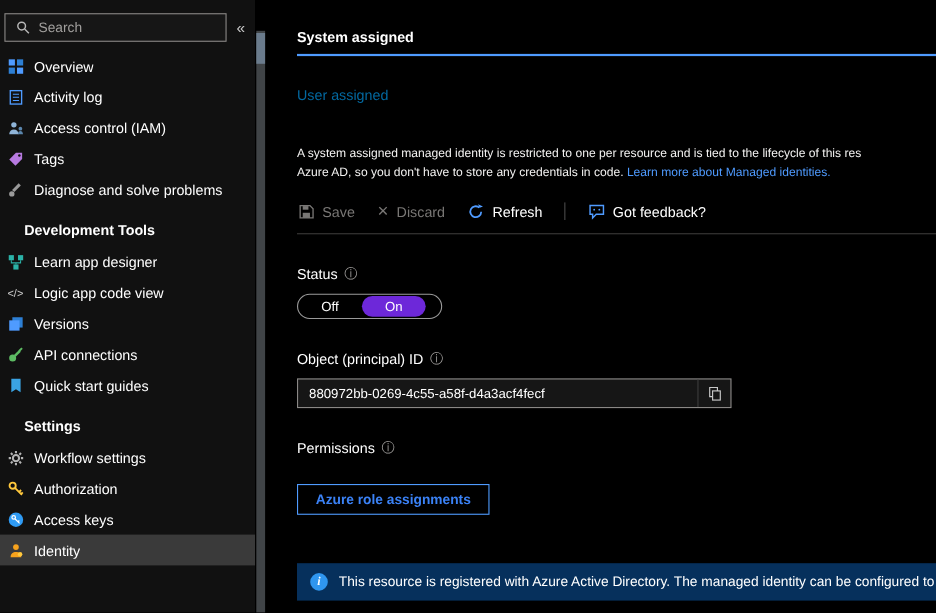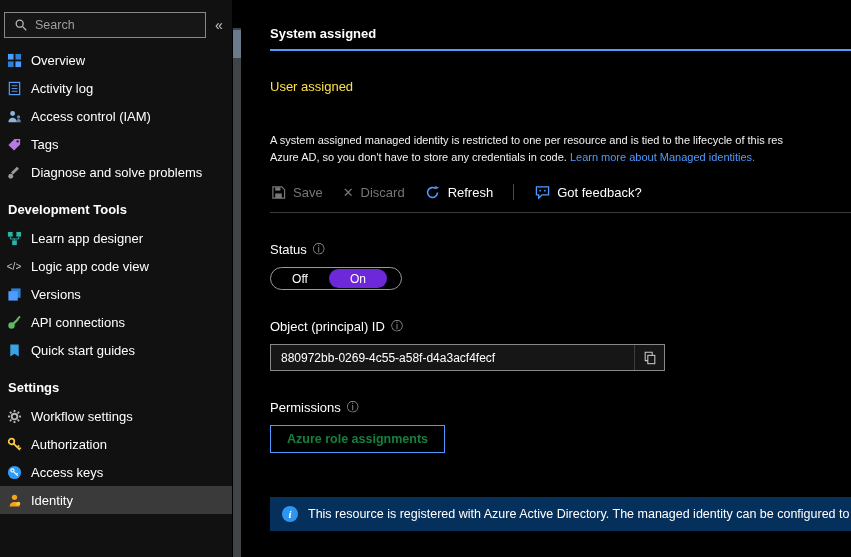--- a/index.html
+++ b/index.html
@@ -10,34 +10,34 @@
   
   .sidebar { width:232px; height:100%; background:#111111; flex:0 0 232px; display:flex; flex-direction:column; }
   .search-row { display:flex; align-items:center; padding:12px 4px 8px 4px; gap:4px; }
   .search-box { flex:1; display:flex; align-items:center; gap:6px; height:26px; border:1px solid #8a8886; background:#161616; padding:0 8px; }
   .search-box input { flex:1; background:transparent; border:none; outline:none; color:#fff; font-size:12.5px; font-family:inherit; }
   .search-box input::placeholder { color:#a19f9d; }
   .collapse { width:18px; text-align:center; color:#c8c8c8; font-size:14px; cursor:pointer; user-select:none; }
 
   .nav-item { height:28px; display:flex; align-items:center; gap:9px; padding-left:6px; color:#ffffff; font-size:13px; cursor:pointer; }
   .nav-item.selected { background:#3a3a3a; }
-  .nav-header { height:30px; margin-top:8px; display:flex; align-items:center; padding-left:8px; color:#ffffff; font-size:13px; font-weight:bold; }
+  .nav-header { height:30px; margin-top:8px; display:flex; align-items:center; padding-left:22px; color:#ffffff; font-size:13px; font-weight:bold; }
   .icon { width:16px; height:16px; flex:0 0 16px; display:flex; align-items:center; justify-content:center; }
   .icon svg { display:block; }
   .lbl { white-space:nowrap; overflow:hidden; }
 
   
   .scrollbar { width:10px; flex:0 0 10px; position:relative; background:#000; }
   .scrollbar .track { position:absolute; left:1px; right:1px; top:28px; bottom:0; background:#404447; }
   .scrollbar .thumb { position:absolute; left:1px; right:1px; top:30px; height:28px; background:#6a7b8c; }
 
   
   .main { flex:1; padding:26px 0 0 28px; color:#fff; overflow:hidden; }
   .tabs { display:flex; gap:28px;flex-direction:column; }
-  .tab { font-size:13px; color:#fde047; padding-bottom:8px; cursor:pointer; }
+  .tab { font-size:13px; color:#0369a1; padding-bottom:8px; cursor:pointer; }
   .tab.active { font-weight:bold; color:#ffffff; border-bottom:2px solid #4f9bff; }
 
   .desc { margin-top:30px; font-size:11px; line-height:17px; color:#f3f2f1; }
   .clip { white-space:nowrap; overflow:hidden; }
   .link { color:#4f9bff; text-decoration:none; cursor:pointer; }
 
   .toolbar { margin-top:18px; display:flex; align-items:center; gap:20px; }
   .cmd { background:transparent; border:none; display:flex; align-items:center; gap:7px; color:#ffffff; font-size:13px; font-family:inherit; cursor:pointer; padding:0; }
   .cmd.disabled { color:#797775; cursor:default; }
   .x-glyph { color:#797775; font-size:13px; }
@@ -49,21 +49,21 @@
   .info { color:#a19f9d; font-size:12px; margin-left:6px; cursor:default; }
 
   .toggle { margin-top:9px; display:inline-flex; width:132px; height:23px; border:1px solid #9a9a9a; border-radius:12px; align-items:center; cursor:pointer; }
   .toggle .off { flex:1; text-align:center; font-size:12px; color:#ffffff; }
   .toggle .on { flex:1; height:19px; margin:1px 14px 1px 0; background:#6d28d9; border-radius:10px; display:flex; align-items:center; justify-content:center; font-size:12px; color:#ffffff; }
 
   .obj-field { margin-top:9px; width:395px; height:27px; border:1px solid #8a8886; background:#161616; display:flex; align-items:flex-end; }
   .obj-input { flex:1; height:100%; background:transparent; border:none; outline:none; color:#ffffff; font-size:12px; padding:0 10px; font-family:inherit; }
   .copy { width:30px; height:100%; background:transparent; border:none; border-left:1px solid #3c3c3c; display:flex; align-items:center; justify-content:center; cursor:pointer; }
 
-  .role-btn { margin-top:9px; background:transparent; border:1px solid #4f9bff; color:#15803d; font-weight:bold; font-size:12.5px; font-family:inherit; padding:6px 16px; cursor:pointer; }
+  .role-btn { margin-top:24px; background:transparent; border:1px solid #4f9bff; color:#3b82f6; font-weight:bold; font-size:12.5px; font-family:inherit; padding:6px 16px; cursor:pointer; }
 
   .banner { margin-top:44px; height:34px; background:#06305c; display:flex; align-items:center; gap:10px; padding:0 0 0 12px; }
   .binfo { width:16px; height:16px; flex:0 0 16px; border-radius:50%; background:#2f96ef; color:#ffffff; font-size:11px; font-weight:bold; font-style:italic; display:flex; align-items:center; justify-content:center; font-family:"Liberation Serif","DejaVu Serif",serif; }
   .btext { font-size:12.5px; color:#ffffff; flex:1; }
 </style>
 </head>
 <body>
 
 <div class="app">
 

